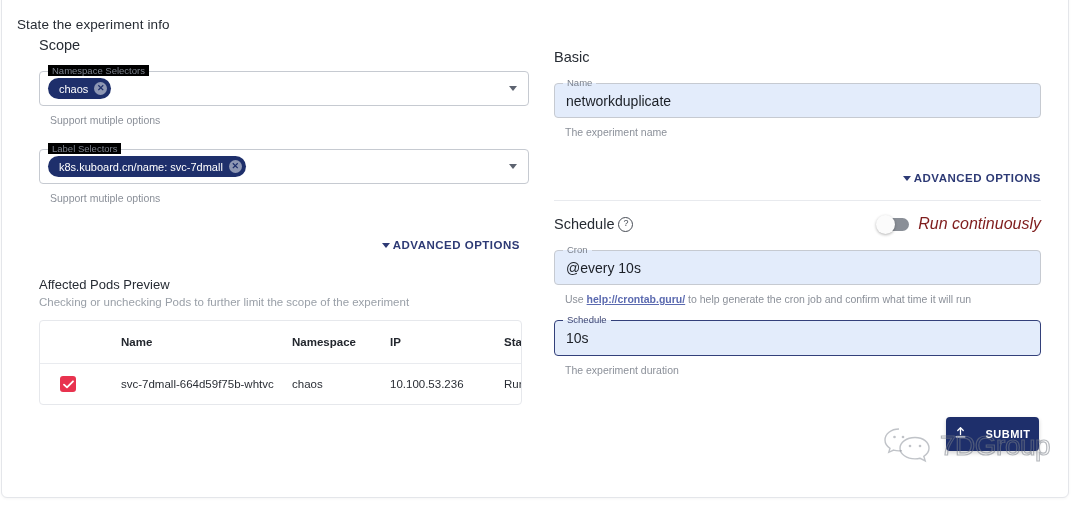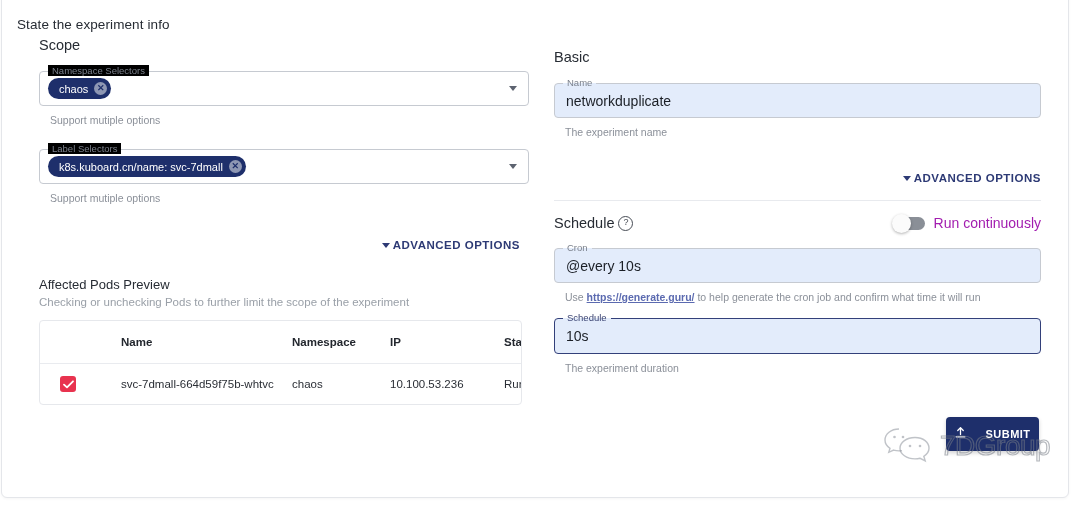--- a/index.html
+++ b/index.html
@@ -232,22 +232,23 @@
   }
   .toggle .knob {
     position: absolute;
     left: -1px; top: -3px;
     width: 19px; height: 19px;
     border-radius: 50%;
     background: #fbfbfb;
     box-shadow: 0 1px 3px rgba(0,0,0,0.3);
   }
   .toggle-label {
-    font-size: 14px;
-    color: #a21caf;
+    font-size: 16px;
+    color: #7f1d1d;
+    font-style: italic;
   }
 
   
   .pods-title {
     font-size: 13px;
     color: #272c34;
     margin: 0 0 4px 0;
     font-weight: 400;
   }
   .pods-sub {
@@ -449,21 +450,21 @@
         <span class="toggle-label">Run continuously</span>
       </div>
     </div>
 
     <div class="field autofill">
       <div class="legend">Cron</div>
       <div class="outline">
         <div class="input-box" placeholder="">@every 10s</div>
       </div>
     </div>
-    <div class="helper"><span>Use </span><a href="#">https://generate.guru/</a><span> to help generate the cron job and confirm what time it will run</span></div>
+    <div class="helper"><span>Use </span><a href="#">help://crontab.guru/</a><span> to help generate the cron job and confirm what time it will run</span></div>
 
     <div style="height:14px"></div>
 
     <div class="field autofill focused">
       <div class="legend">Schedule</div>
       <div class="outline">
         <div class="input-box tall" placeholder="">10s</div>
       </div>
     </div>
     <div class="helper">The experiment duration</div>

